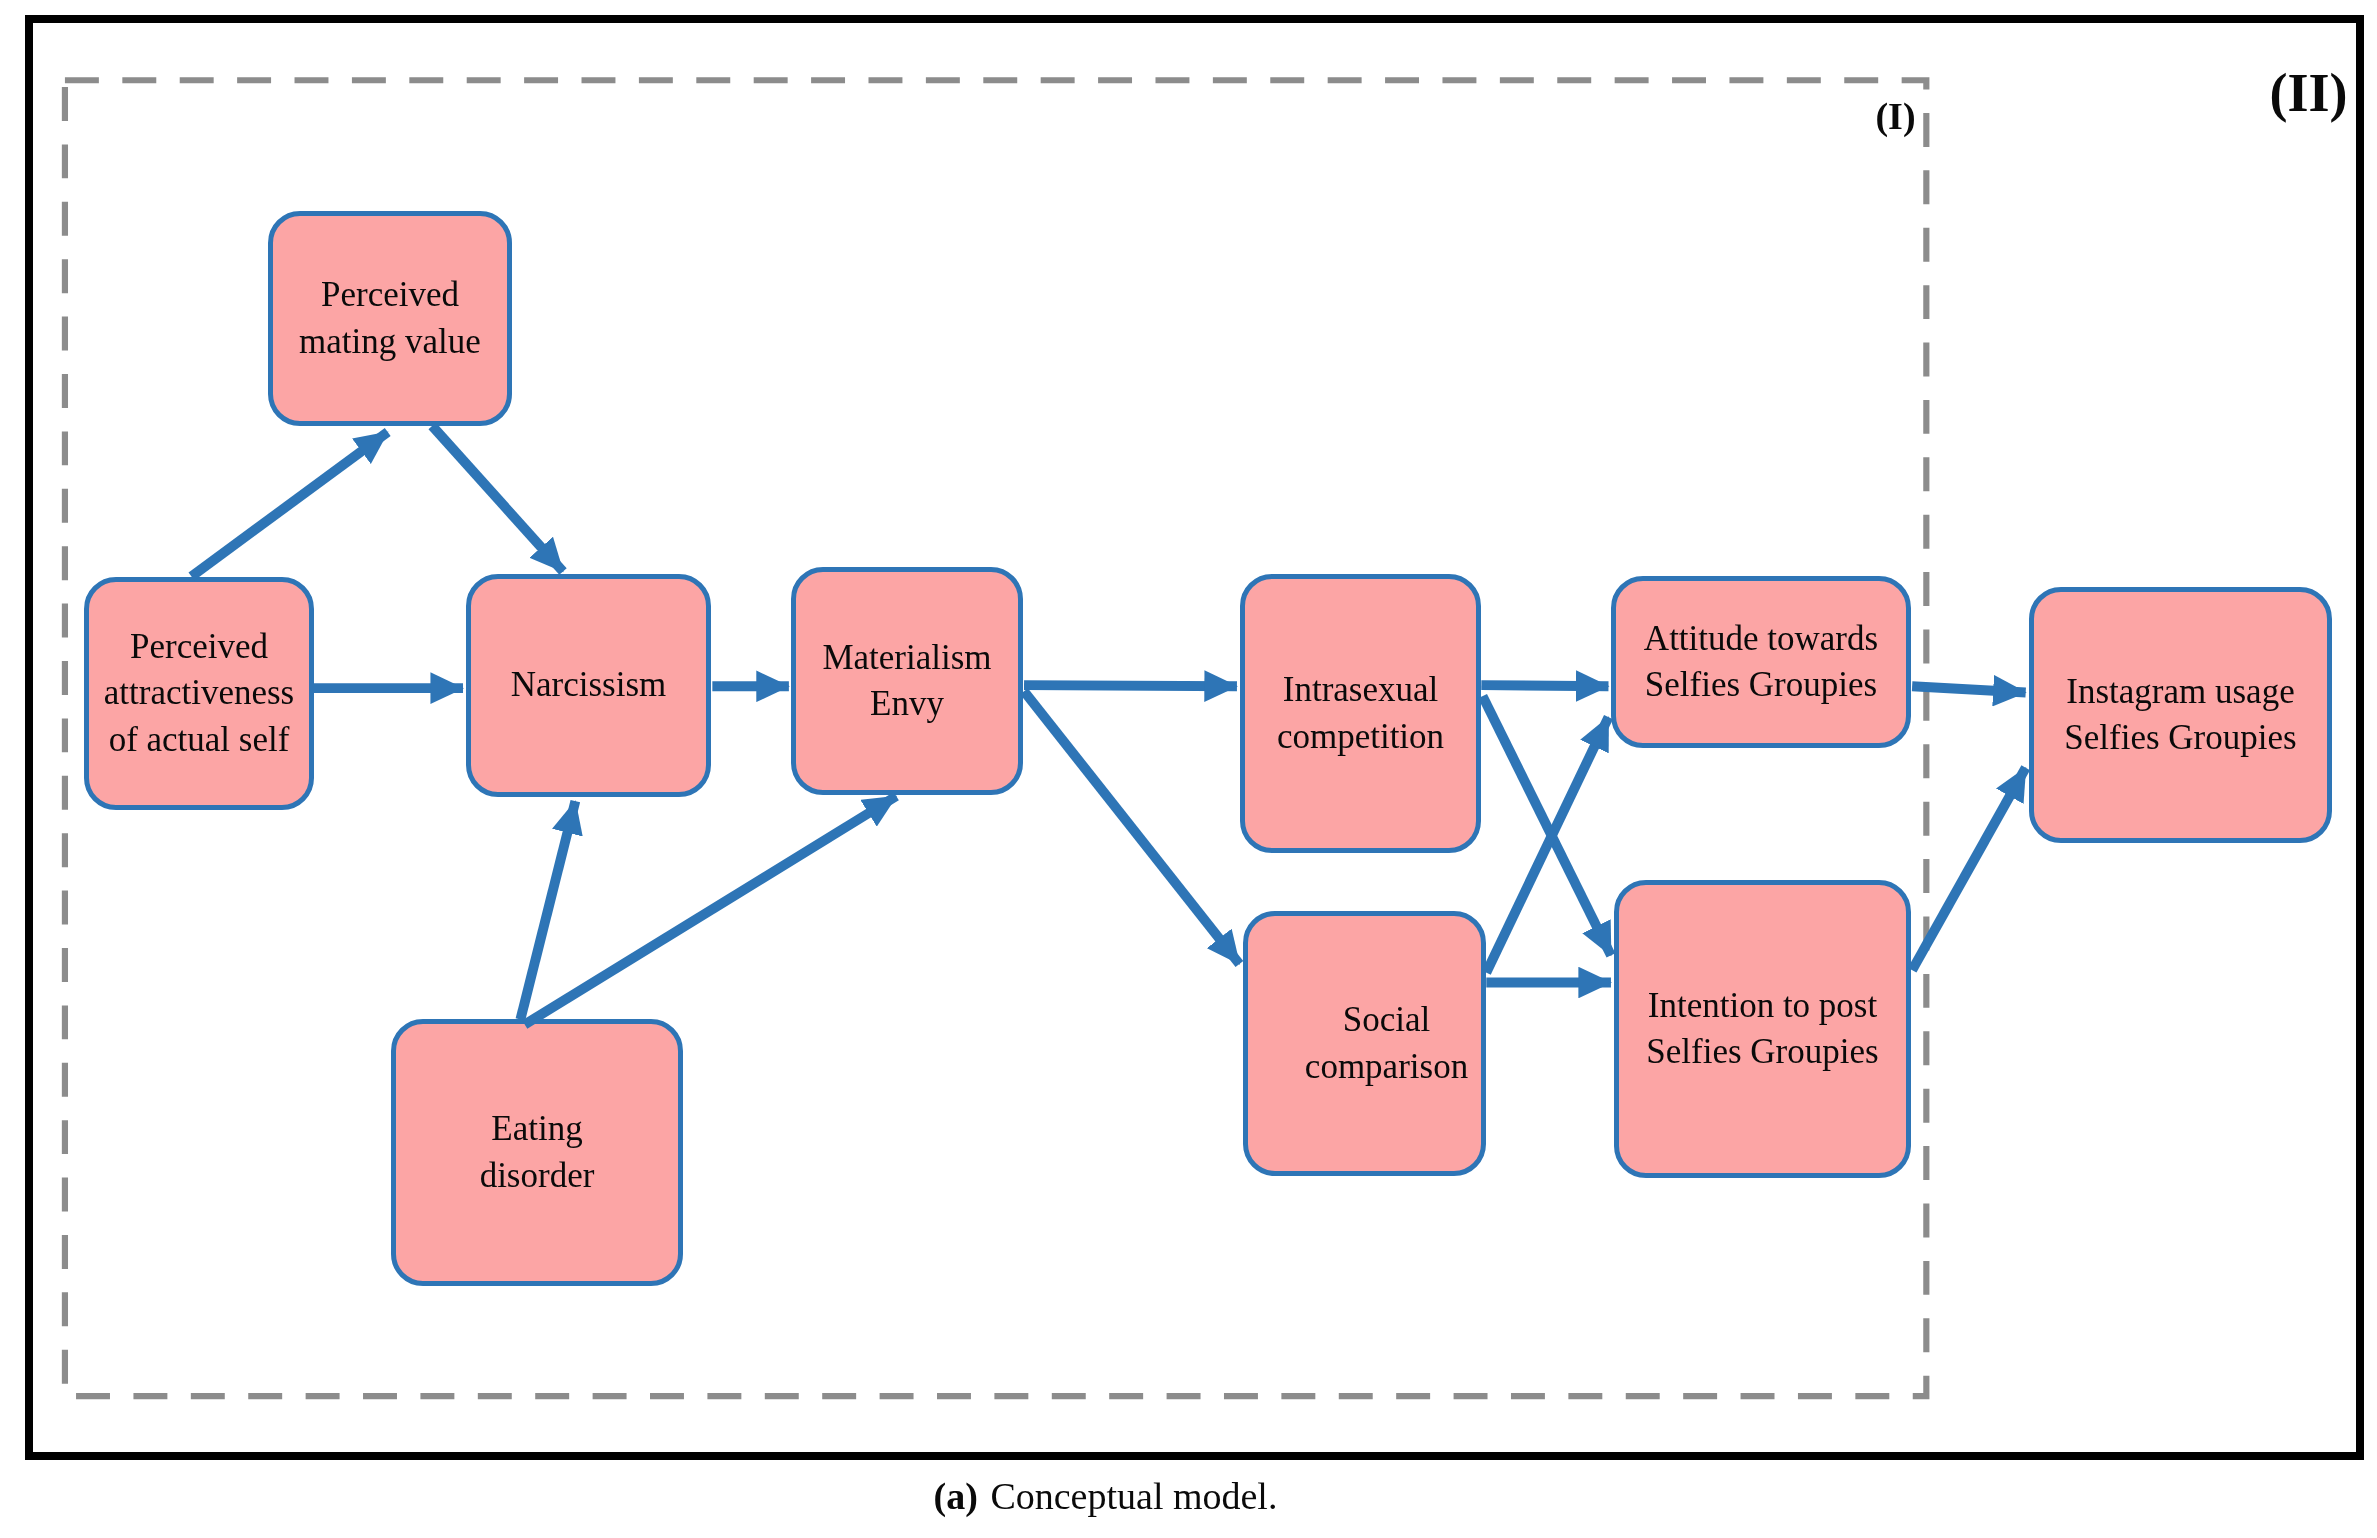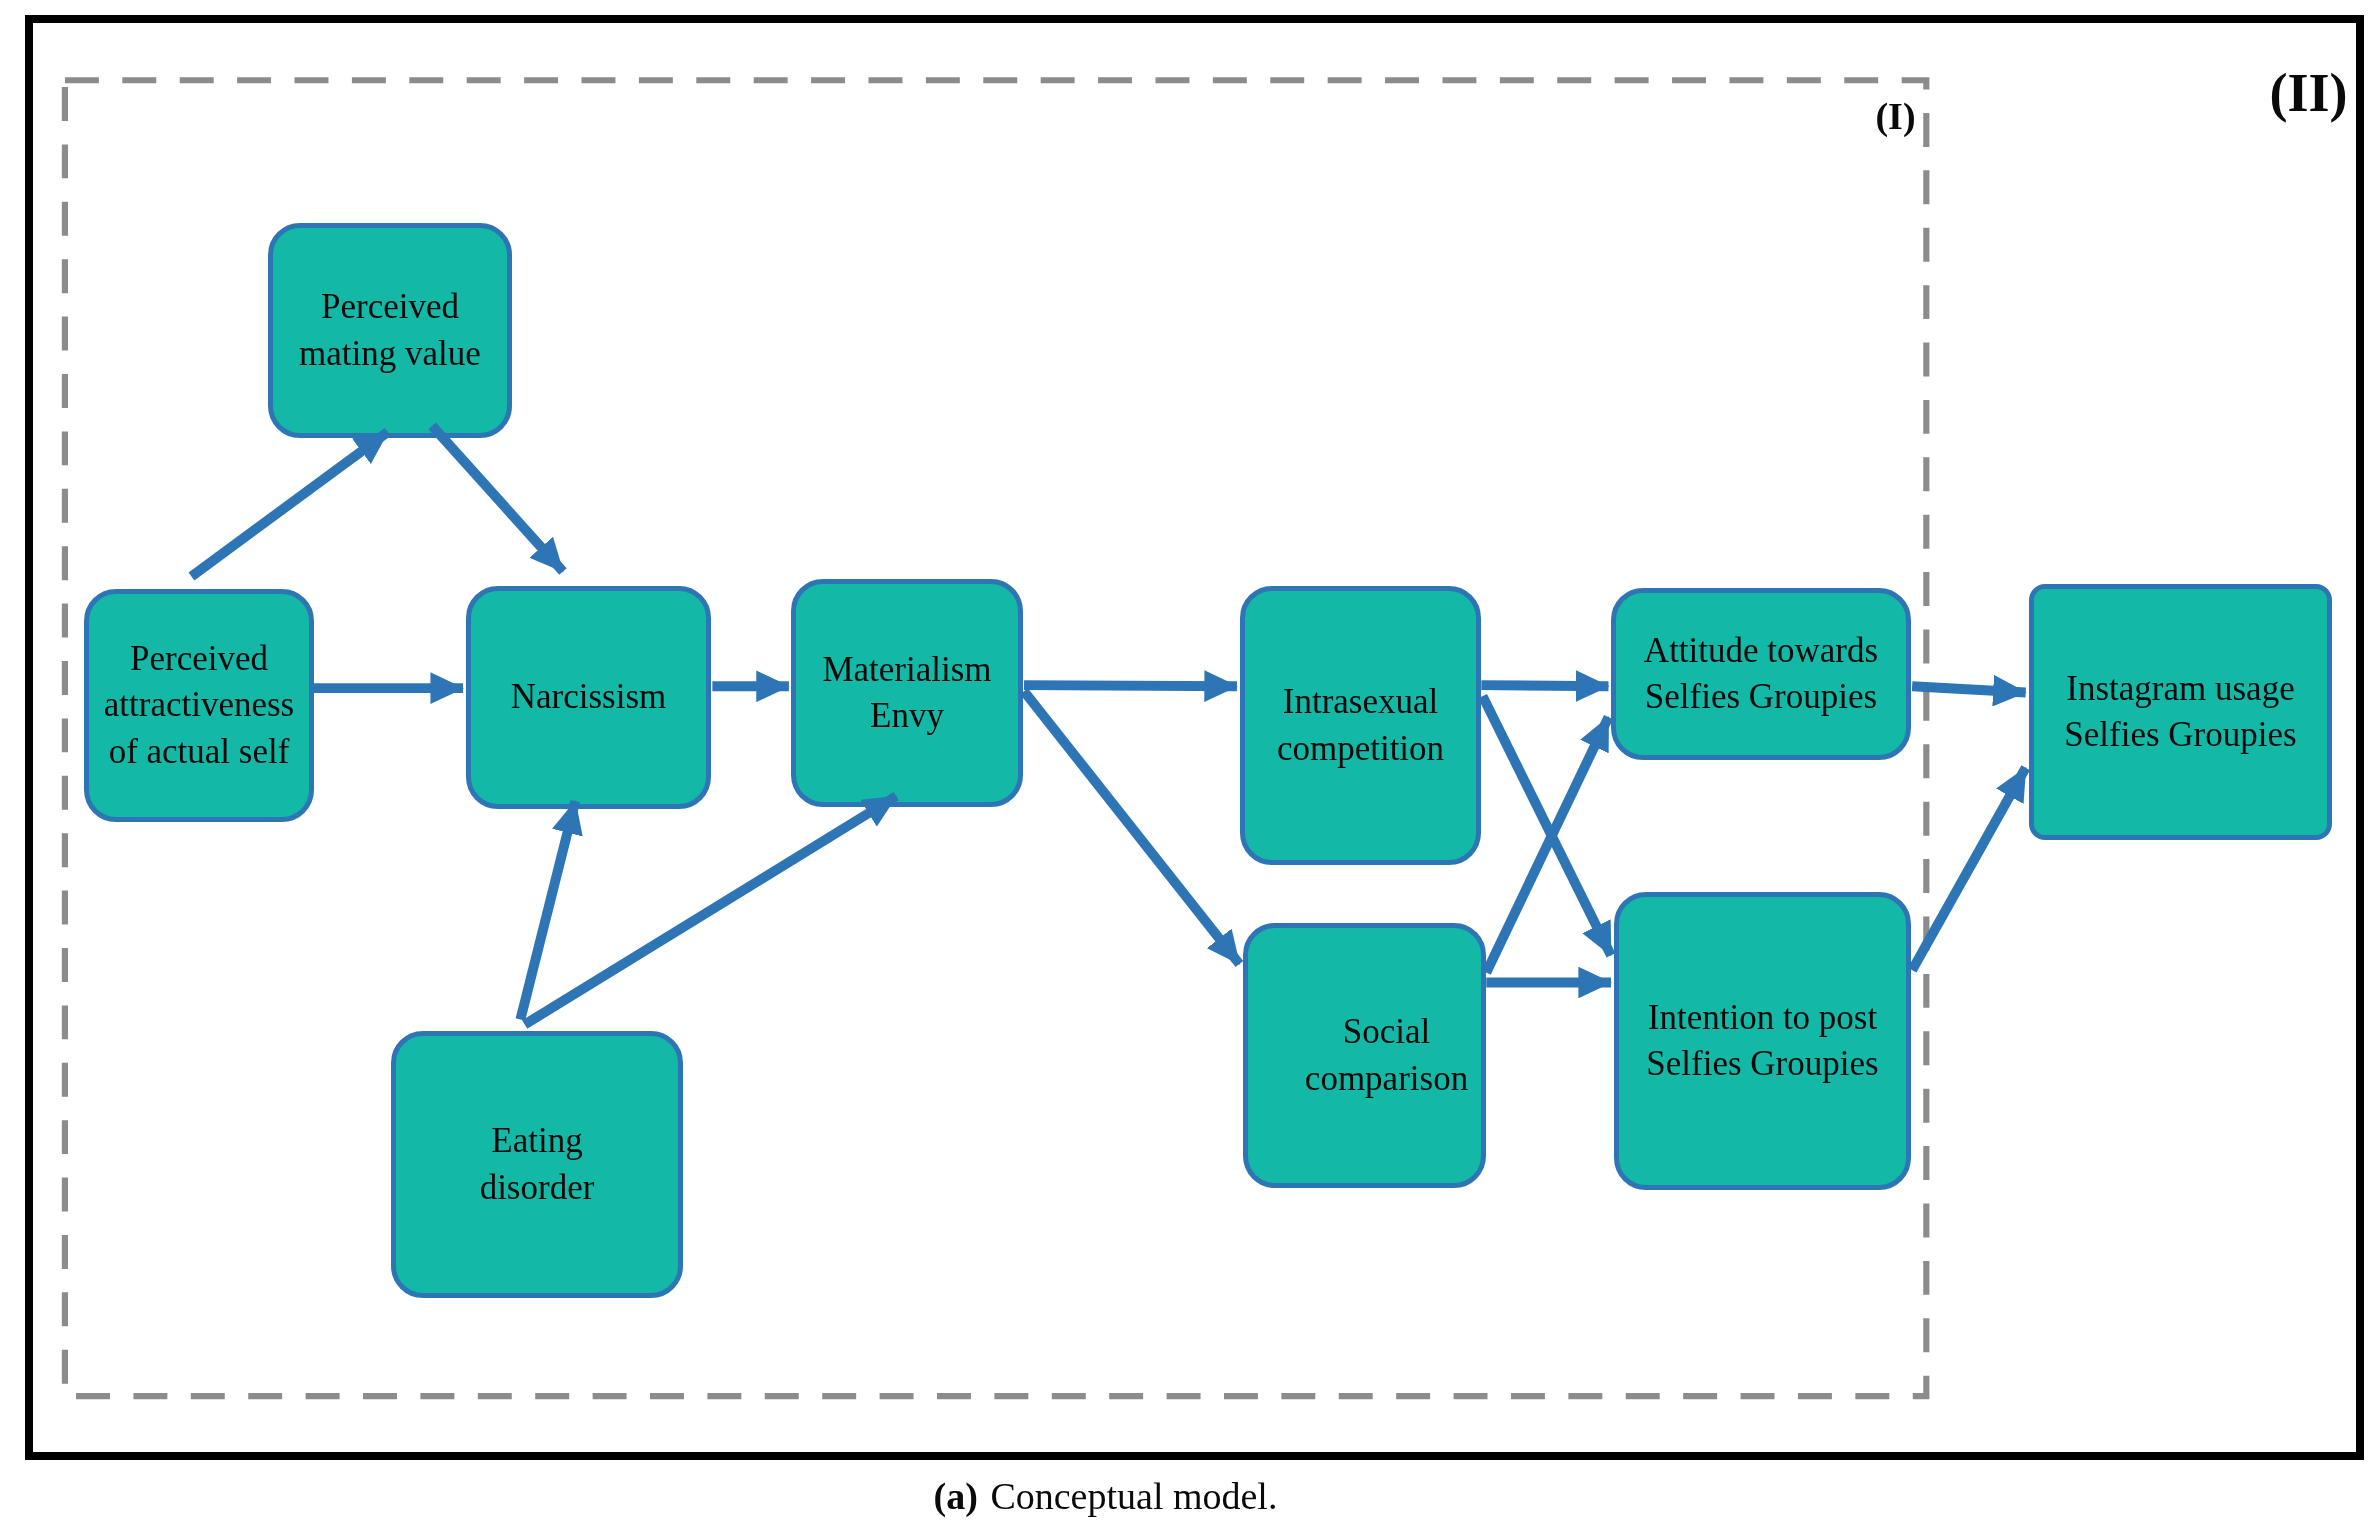--- a/index.html
+++ b/index.html
@@ -9,23 +9,23 @@
     --frame:#000000;
   }
   html,body{margin:0;padding:0;background:#ffffff;}
   body{width:2377px;height:1538px;position:relative;
        font-family:"Liberation Serif","DejaVu Serif",serif;color:var(--ink);}
   .stage{position:absolute;left:0;top:0;width:2377px;height:1538px;}
   .outer-frame{position:absolute;left:25px;top:15.4px;width:2339px;height:1445px;
        border:8px solid var(--frame);box-sizing:border-box;background:#fff;z-index:1;}
   #nodes{position:absolute;left:0;top:0;width:100%;height:100%;z-index:2;}
   .node{position:absolute;box-sizing:border-box;border:5.6px solid var(--blue);
-       border-radius:32px;background:#14b8a6;display:flex;align-items:center;
+       border-radius:32px;background:#fca5a5;display:flex;align-items:center;
        justify-content:center;text-align:center;font-size:35px;line-height:1.32;
-       color:var(--ink);z-index:2;margin-top:12px;}
+       color:var(--ink);z-index:2;}
   .node span{white-space:pre-line;display:block;padding:0 3.7px;}
   #edges{position:absolute;left:0;top:0;z-index:3;pointer-events:none;}
   .edge{stroke:var(--blue);stroke-width:16;fill:none;}
   .region-label{position:absolute;font-weight:bold;z-index:4;text-align:center;}
   .label-ii{left:2247px;top:62px;width:123px;font-size:54px;font-family:Liberation Serif, serif;}
   .label-i{left:1843px;top:94px;width:105px;font-size:38px;}
   .caption{position:absolute;left:0;top:1474px;width:2377px;text-align:center;
        font-size:38px;z-index:4;}
   .caption .inner{position:relative;left:-83px;}
   .caption b{font-weight:bold;}
@@ -64,21 +64,21 @@
 comparison</span>
       </div>
       <div class="node" style="left: 1611px; top: 576px; width: 300px; height: 172px; text-align: center;">
         <span>Attitude towards
 Selfies Groupies</span>
       </div>
       <div class="node" style="left: 1614px; top: 880px; width: 297px; height: 298px;">
         <span>Intention to post
 Selfies Groupies</span>
       </div>
-      <div class="node" style="left: 2029px; top: 572px; width: 303px; height: 256px; border-radius: 16px;">
+      <div class="node" style="left: 2029px; top: 587px; width: 303px; height: 256px;">
         <span>Instagram usage
 Selfies Groupies</span>
       </div>
       <div class="node" style="left: 391px; top: 1019px; width: 292px; height: 267px;">
         <span>Eating
 disorder</span>
       </div>
     </div>
 
   <svg id="edges" width="2377" height="1538" viewBox="0 0 3851 2492">

